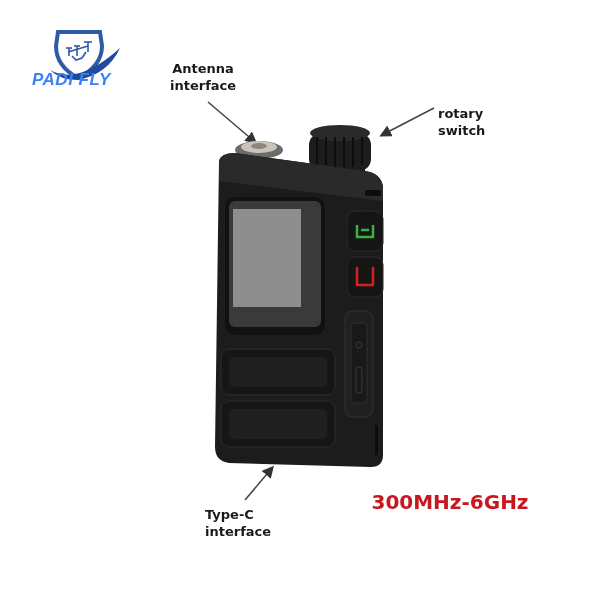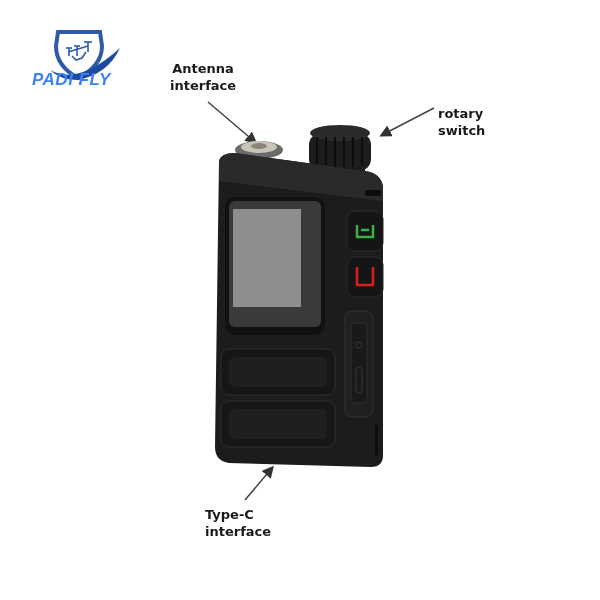--- a/index.html
+++ b/index.html
@@ -49,20 +49,21 @@
 <div class="label label-rotary">
   <span>rotary</span>
   <span>switch</span>
 </div>
 <div class="label label-typec">
   <span>Type-C</span>
   <span>interface</span>
 </div>
 
 <div class="band">
+  <span>300MHz-6GHz</span>
 </div>
 
 <svg class="arrows" width="600" height="600">
   <defs>
     <marker id="ah" markerWidth="8" markerHeight="8" refX="6" refY="4" orient="auto">
       <path d="M0 0 L8 4 L0 8 Z" fill="#333"></path>
     </marker>
   </defs>
   <line x1="208" y1="102" x2="255" y2="142" stroke="#444" stroke-width="1.5" marker-end="url(#ah)"></line>
   <line x1="434" y1="108" x2="382" y2="135" stroke="#444" stroke-width="1.5" marker-end="url(#ah)"></line>

